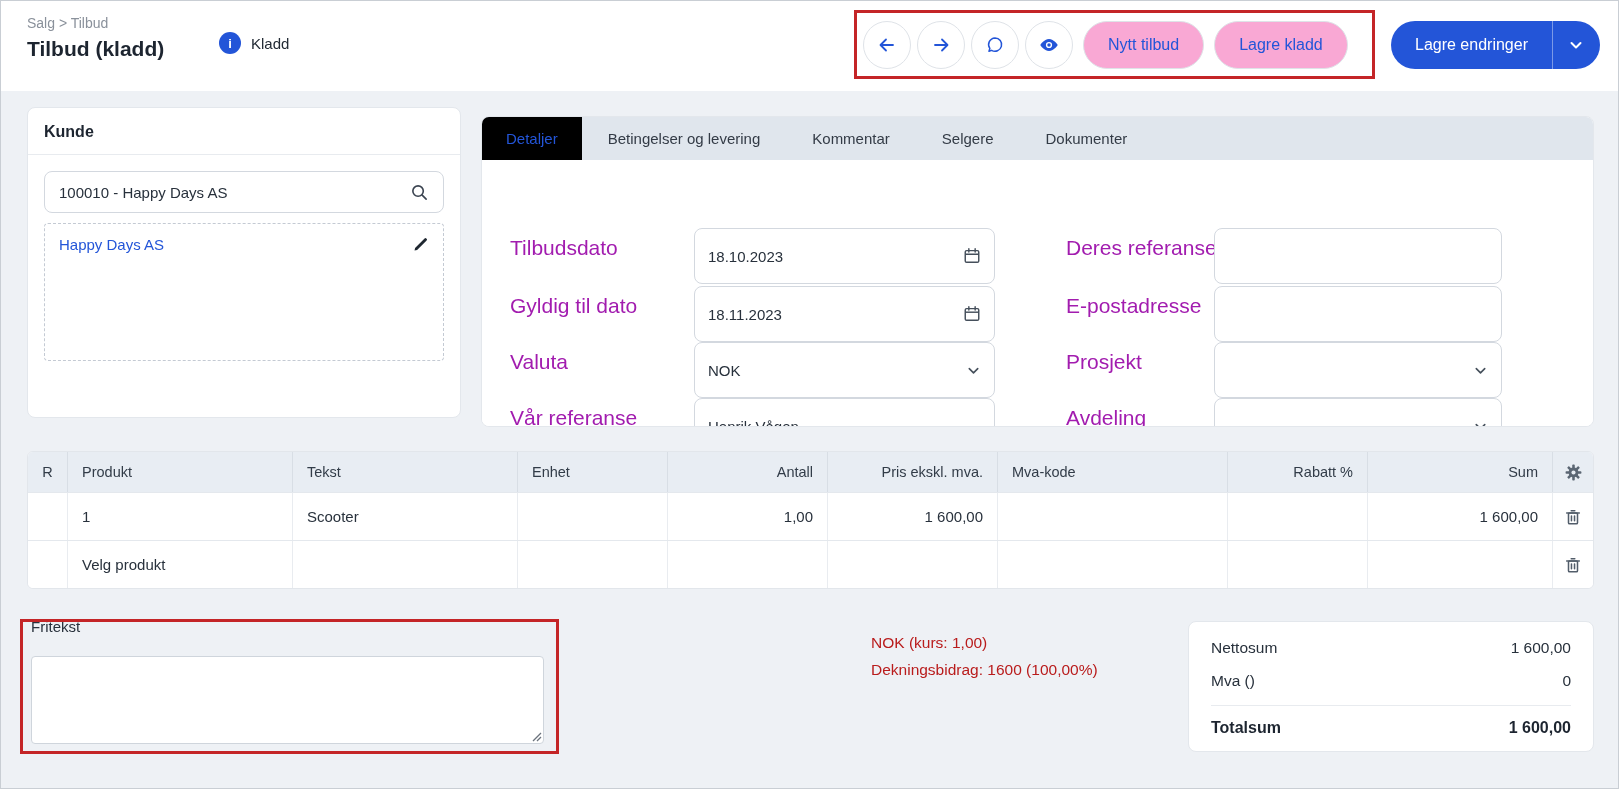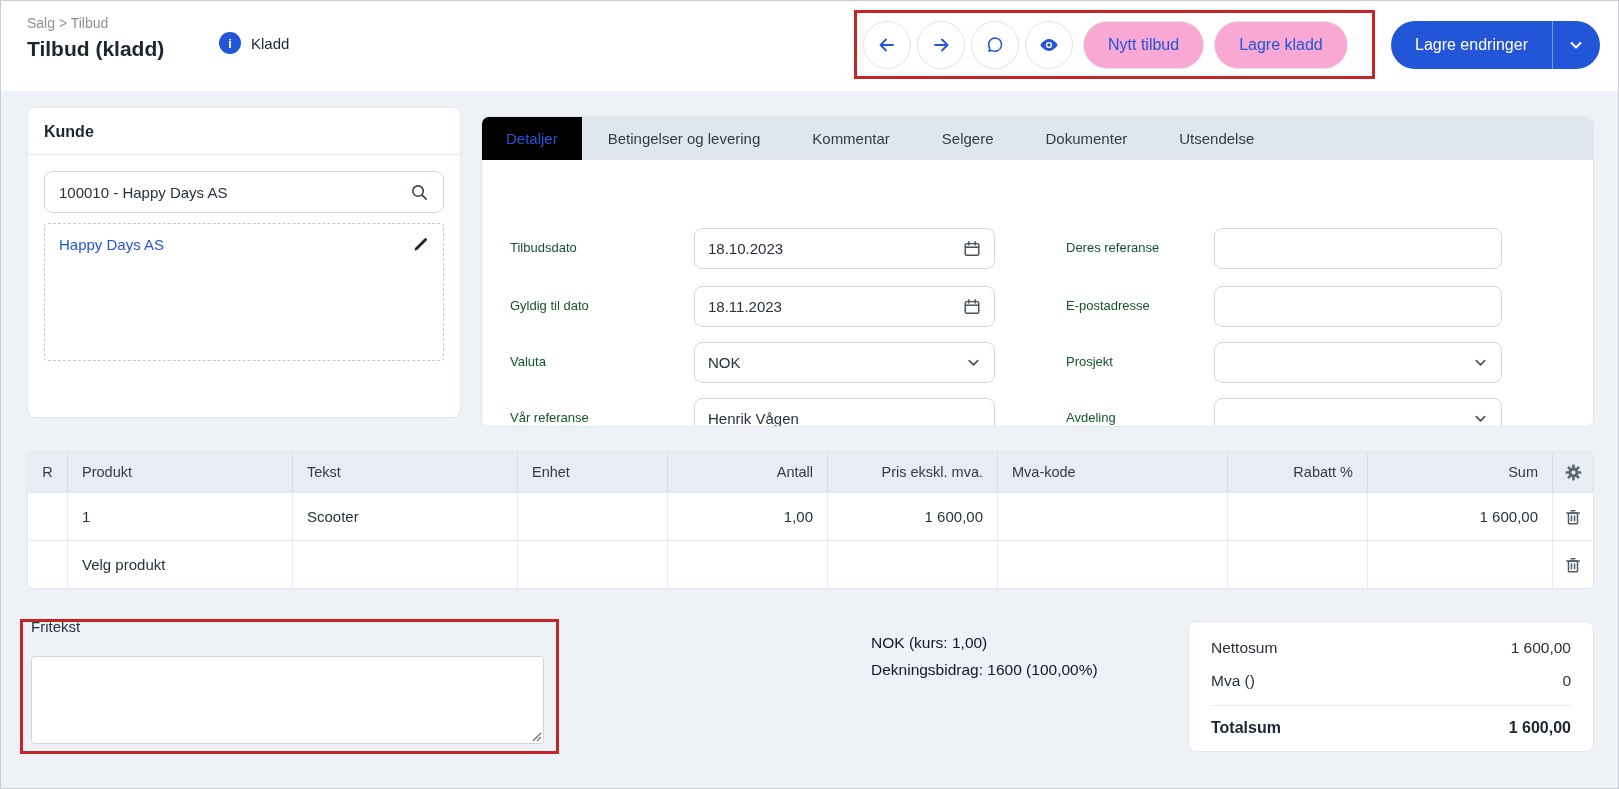--- a/index.html
+++ b/index.html
@@ -42,22 +42,22 @@
   .dashed-box { margin-top:10px; height:138px; border:1px dashed #c4cad3; border-radius:4px;
     padding:12px 14px; display:flex; justify-content:space-between; align-items:flex-start; }
   .customer-link { font-size:15px; font-weight:500; color:#2355d8; text-decoration:none; cursor:pointer; }
   
   .detail-card { position:absolute; left:480px; top:115px; width:1113px; height:311px;
     background:#fff; border:1px solid #e3e7ec; border-radius:8px; overflow:hidden; }
   .tabs { display:flex; background:#e0e6ed; height:43px; align-items:stretch; }
   .tab { display:flex; align-items:center; padding:0 26px; font-size:15px; color:#333b46; cursor:pointer; white-space:nowrap; }
   .tab.active { background:#000000; color:#2355d8; padding:0 24px; }
   .form-area { position:relative; width:100%; height:268px; background:#fff; }
-  .field-label { position:absolute; font-size:13px; color:#14532d; line-height:40px; }
-  .input { position:absolute; height:41px; border:1px solid #d3d8df; border-radius:8px; background:#fff;
+  .field-label { position:absolute; font-size:21px; color:#a21caf; line-height:40px; }
+  .input { position:absolute; height:56px; border:1px solid #d3d8df; border-radius:8px; background:#fff;
     display:flex; align-items:center; justify-content:space-between; padding:0 13px; font-size:15px; color:#28313c; cursor:text; }
   .input.select { cursor:pointer; }
   .col-l .field-label { left:28px; }
   .col-l .input { left:212px; width:301px; }
   .col-r .field-label { left:584px; }
   .col-r .input { left:732px; width:288px; }
   .row-0 { top:68px; } .row-1 { top:126px; } .row-2 { top:182px; } .row-3 { top:238px; }
   
   .items-table { position:absolute; left:26px; top:450px; width:1567px; border:1px solid #e2e6eb;
     border-radius:6px; overflow:hidden; background:#fff; }
@@ -70,21 +70,21 @@
   .t-cell:last-child { border-right:none !important; justify-content:center; padding:0; }
   .t-cell.num { justify-content:flex-end; }
   .t-cell.center { justify-content:center; padding:0; }
   .placeholder { color:#737d89; }
   .trash-btn, .gear-btn { background:none; border:none; cursor:pointer; display:flex; align-items:center; justify-content:center; }
   
   .freetext-label { position:absolute; left:30px; top:617px; font-size:15px; color:#28313c; }
   .freetext-area { position:absolute; left:30px; top:655px; width:513px; height:88px; border:1px solid #cfd5dc;
     border-radius:4px; background:#fff; resize:none; font-family:inherit; font-size:15px; padding:8px 10px; color:#28313c; }
   .resize-grip { position:absolute; left:529px; top:729px; pointer-events:none; }
-  .currency-info { position:absolute; left:870px; top:628px; font-size:15.5px; color:#0f172a; line-height:27px; }
+  .currency-info { position:absolute; left:870px; top:628px; font-size:15.5px; color:#b91c1c; line-height:27px; }
   .totals-card { position:absolute; left:1187px; top:620px; width:406px; height:131px; padding:17px 22px 0; }
   .totals-row { display:flex; justify-content:space-between; font-size:15.5px; color:#28313c; margin-bottom:15px; }
   .totals-divider { border-top:1px solid #e8ebef; margin:0 0 13px; }
   .totals-total { display:flex; justify-content:space-between; font-size:16px; font-weight:700; color:#1d2530; }
   svg { display:block; }
 </style>
 </head>
 <body>
 
 <div class="page">
@@ -168,21 +168,20 @@
     </div>
   </div>
 
   <div class="detail-card">
     <div class="tabs">
       <div class="tab active">Detaljer</div>
       <div class="tab">Betingelser og levering</div>
       <div class="tab">Kommentar</div>
       <div class="tab">Selgere</div>
       <div class="tab">Dokumenter</div>
-      <div class="tab">Utsendelse</div>
     </div>
 
     <div class="form-area">
 
       <div class="col-l">
         <div class="field-label row-0">Tilbudsdato</div>
         <div class="input row-0">
           <span>18.10.2023</span>
           <span>
             <svg width="18" height="18" viewBox="0 0 20 20">

